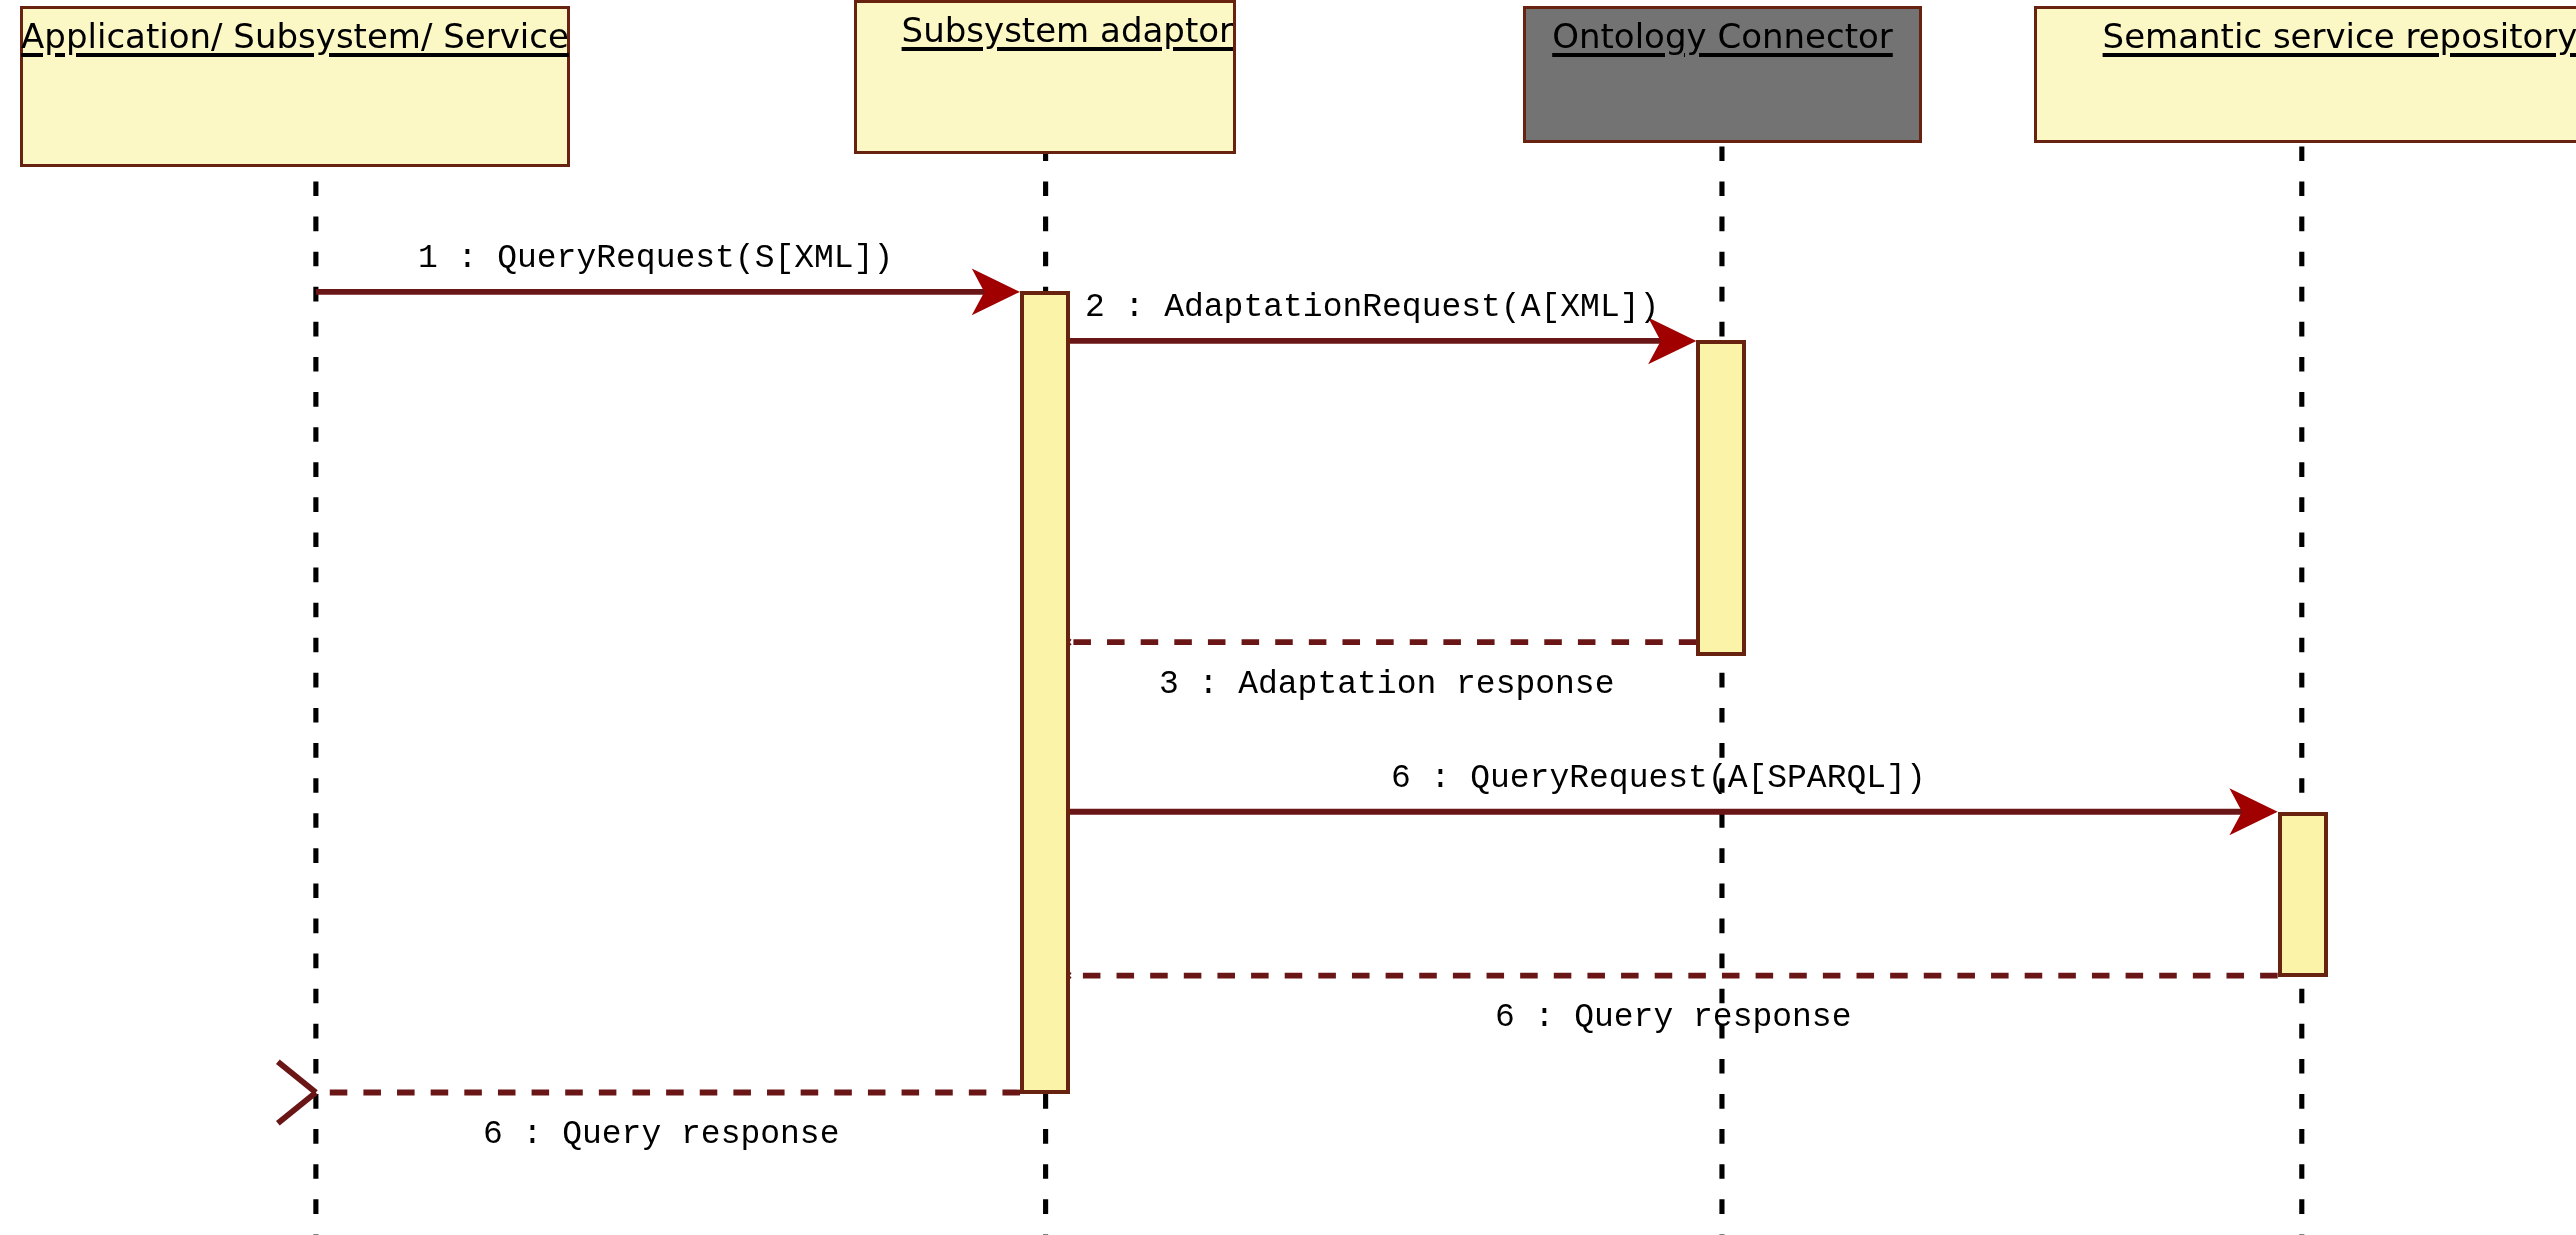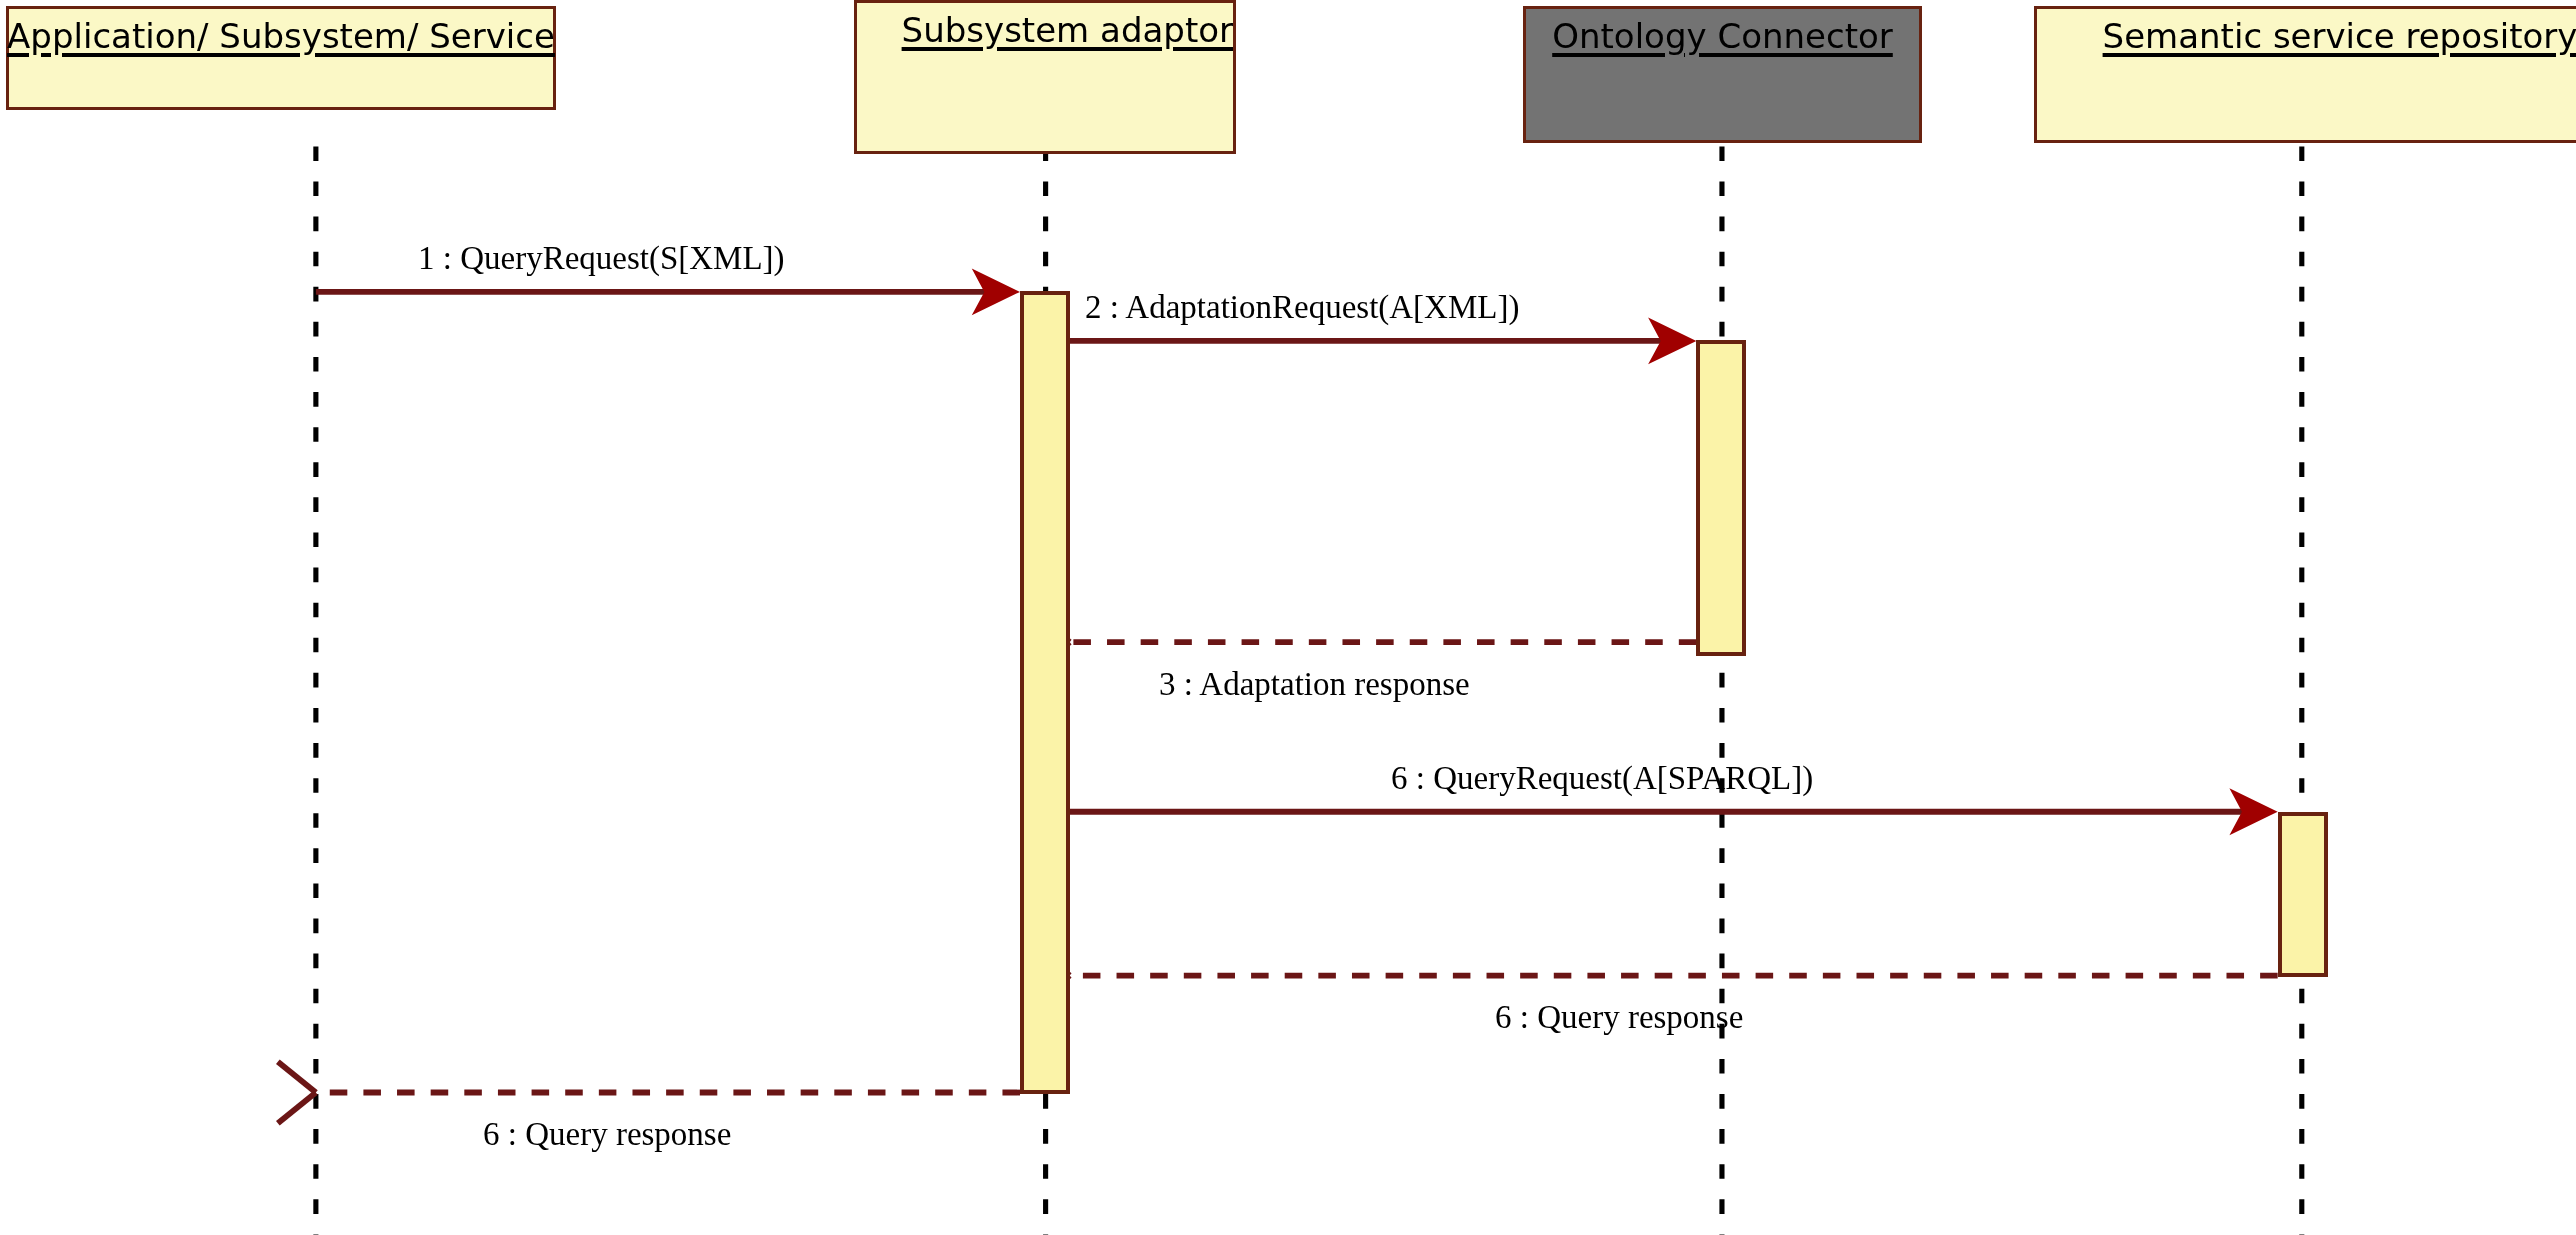--- a/index.html
+++ b/index.html
@@ -46,21 +46,21 @@
     padding-top: 10.2px;
   }
   .activation-bar {
     position: absolute;
     box-sizing: border-box;
     background: #FBF3A8;
     border: 4.4px solid #682210;
   }
   .msg-label {
     position: absolute;
-    font-family: Liberation Serif, serif;
+    font-family: Liberation Mono, monospace;
     font-size: 33px;
     line-height: 1.0;
     color: #000000;
     white-space: nowrap;
   }
 </style>
 </head>
 <body>
 
 <div id="diagram-root">
@@ -97,21 +97,21 @@
         </g>
         <g>
           <line x1="1395" y1="1494" x2="432" y2="1494" stroke="#6B1616" stroke-width="8" stroke-linecap="butt" stroke-dasharray="24 22"></line>
           <line x1="432" y1="1494" x2="380" y2="1452" stroke="#6B1616" stroke-width="8" stroke-linecap="butt"></line>
           <line x1="432" y1="1494" x2="380" y2="1536" stroke="#6B1616" stroke-width="8" stroke-linecap="butt"></line>
         </g>
       </g>
   </svg>
 
   <div id="participants-layer">
-      <div class="participant-box" style="left: 6px; top: 5.8px; width: 550px; height: 104px; background: rgb(251, 248, 198); border-color: rgb(104, 34, 16);">
+      <div class="participant-box" style="left: 20px; top: 5.8px; width: 550px; height: 161px; background: rgb(251, 248, 198); border-color: rgb(104, 34, 16);">
         <span class="participant-label">Application/ Subsystem/ Service</span>
       </div>
       <div class="participant-box" style="left: 854px; top: 0; width: 382px; height: 154px; background: rgb(251, 248, 198); border-color: rgb(104, 34, 16); justify-content: flex-end;">
         <span class="participant-label">Subsystem adaptor</span>
       </div>
       <div class="participant-box" style="left: 1523px; top: 5.8px; width: 399px; height: 137px; background: #737373; border-color: rgb(104, 34, 16);">
         <span class="participant-label">Ontology Connector</span>
       </div>
       <div class="participant-box" style="left: 2034px; top: 5.8px; width: 612px; height: 137px; background: rgb(251, 248, 198); border-color: rgb(104, 34, 16);">
         <span class="participant-label">Semantic service repository</span>

